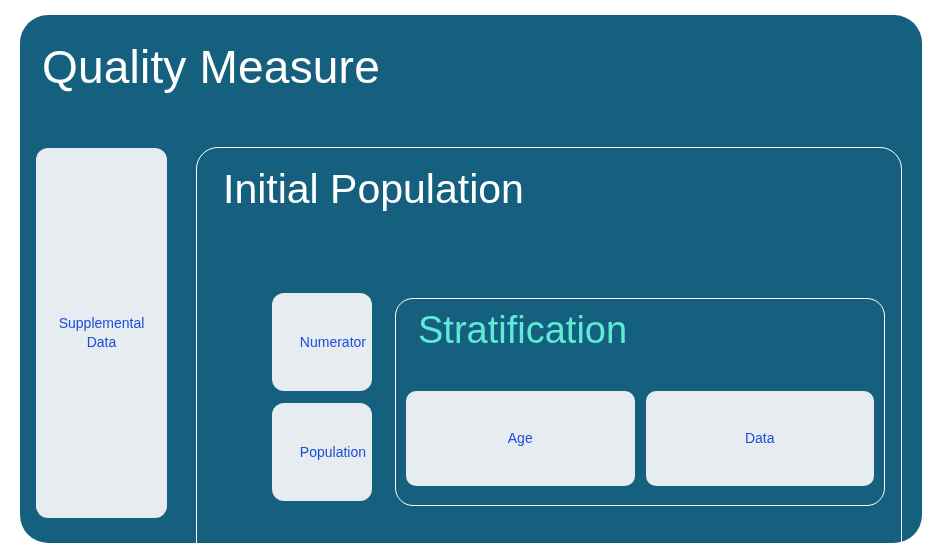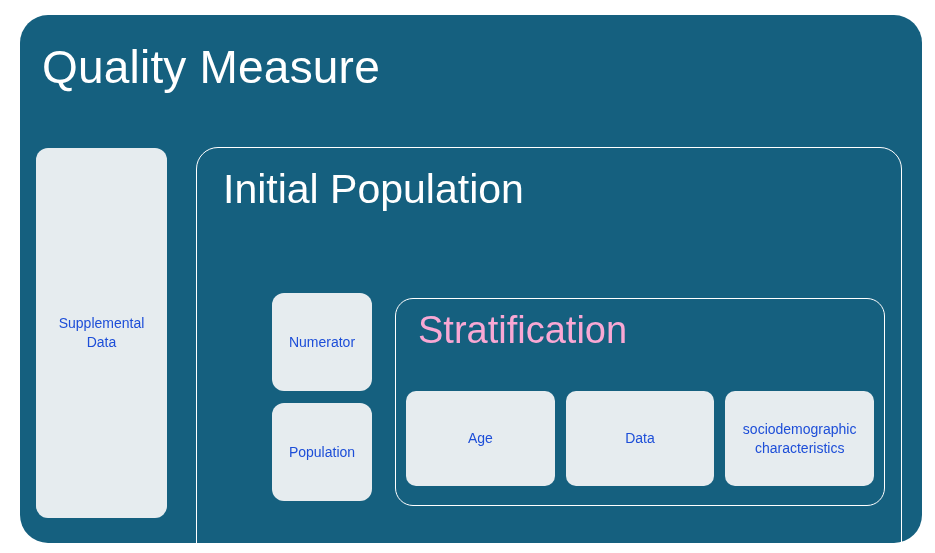--- a/index.html
+++ b/index.html
@@ -95,41 +95,41 @@
     display: flex;
     flex-direction: column;
     gap: 12px;
   }
   .component-box {
     height: 98px;
     background: #e6ecef;
     border-radius: 12px;
     display: flex;
     align-items: center;
-    justify-content: center;
+    justify-content: flex-end;
     box-sizing: border-box;
     margin-left: 41px;
   }
 
   
   #stratification-group {
     position: absolute;
     left: 198px;
     top: 150px;
     width: 490px;
     height: 208px;
     border: 1.6px solid #ffffff;
     border-radius: 18px;
     box-sizing: border-box;
   }
   .title-tertiary {
     position: absolute;
     left: 22px;
     top: 12px;
-    color: #f9a8d4;
+    color: #5eead4;
     font-size: 38px;
     font-weight: 300;
     line-height: 1.05;
     white-space: nowrap;
   }
   #stratification-items {
     position: absolute;
     left: 10px;
     top: 92px;
     right: 10px;
@@ -175,20 +175,17 @@
 
       <div class="title-tertiary">Stratification</div>
 
       <div id="stratification-items">
         <div class="strat-box">
           <span class="leaf-label">Age</span>
         </div>
         <div class="strat-box">
           <span class="leaf-label">Data</span>
         </div>
-        <div class="strat-box">
-          <span class="leaf-label">sociodemographic characteristics</span>
-        </div>
       </div>
 
     </div>
   </div>
 </div>
 
 </body></html>

